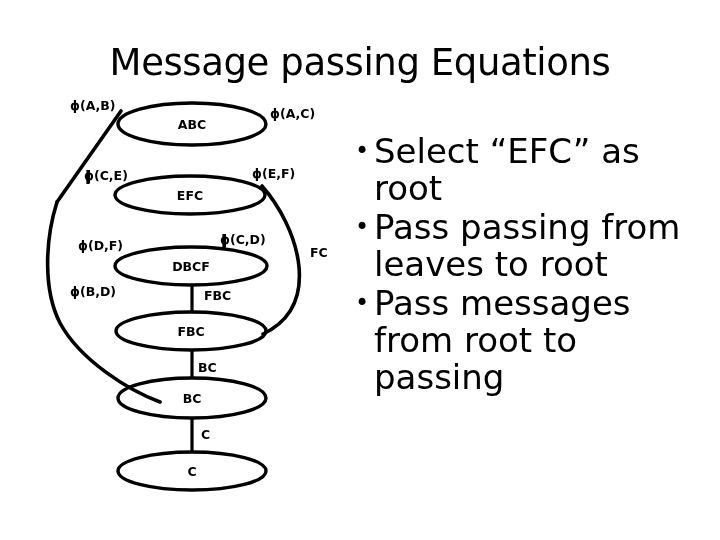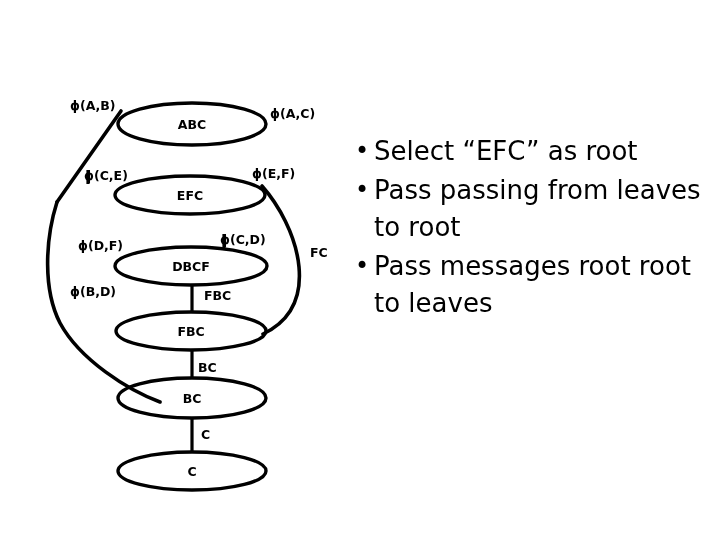--- a/index.html
+++ b/index.html
@@ -93,31 +93,32 @@
     line-height:37px;
     color:#000000;
     width:22px;
     flex:0 0 22px;
     text-align:left;
     padding-left:3px;
     box-sizing:border-box;
   }
   .bullet-text{
     font-family:"DejaVu Sans", sans-serif;
-    font-size:26px;
+    font-size:34px;
     line-height:37px;
     color:#000000;
     flex:1 1 auto;
   }
 </style>
 </head>
 <body>
 
 <div id="slide">
 
+  <div id="title">Message passing Equations</div>
 
   <div id="diagram">
     <svg width="360" height="540" viewBox="0 0 360 540" xmlns="http://www.w3.org/2000/svg">
 
       <path class="sweep" d="M 121 111 L 57 202"></path>
       <path class="sweep" d="M 57 202 C 45 240, 43 290, 60 323 C 80 360, 128 390, 160 402"></path>
 
       <path class="sweep" d="M 262 186 C 278 204, 296 235, 299 267 C 302 300, 288 322, 263 334"></path>
 
       <line class="stem" x1="192" y1="284" x2="192" y2="312"></line>
@@ -180,18 +181,18 @@
       <span class="bullet-text">Select “EFC” as root</span>
     </div>
 
     <div class="bullet-row">
       <span class="bullet-dot">•</span>
       <span class="bullet-text">Pass passing from leaves to root</span>
     </div>
 
     <div class="bullet-row">
       <span class="bullet-dot">•</span>
-      <span class="bullet-text">Pass messages root root to leaves</span>
+      <span class="bullet-text">Pass messages from root to passing</span>
     </div>
 
   </div>
 
 </div>
 
 </body></html>

